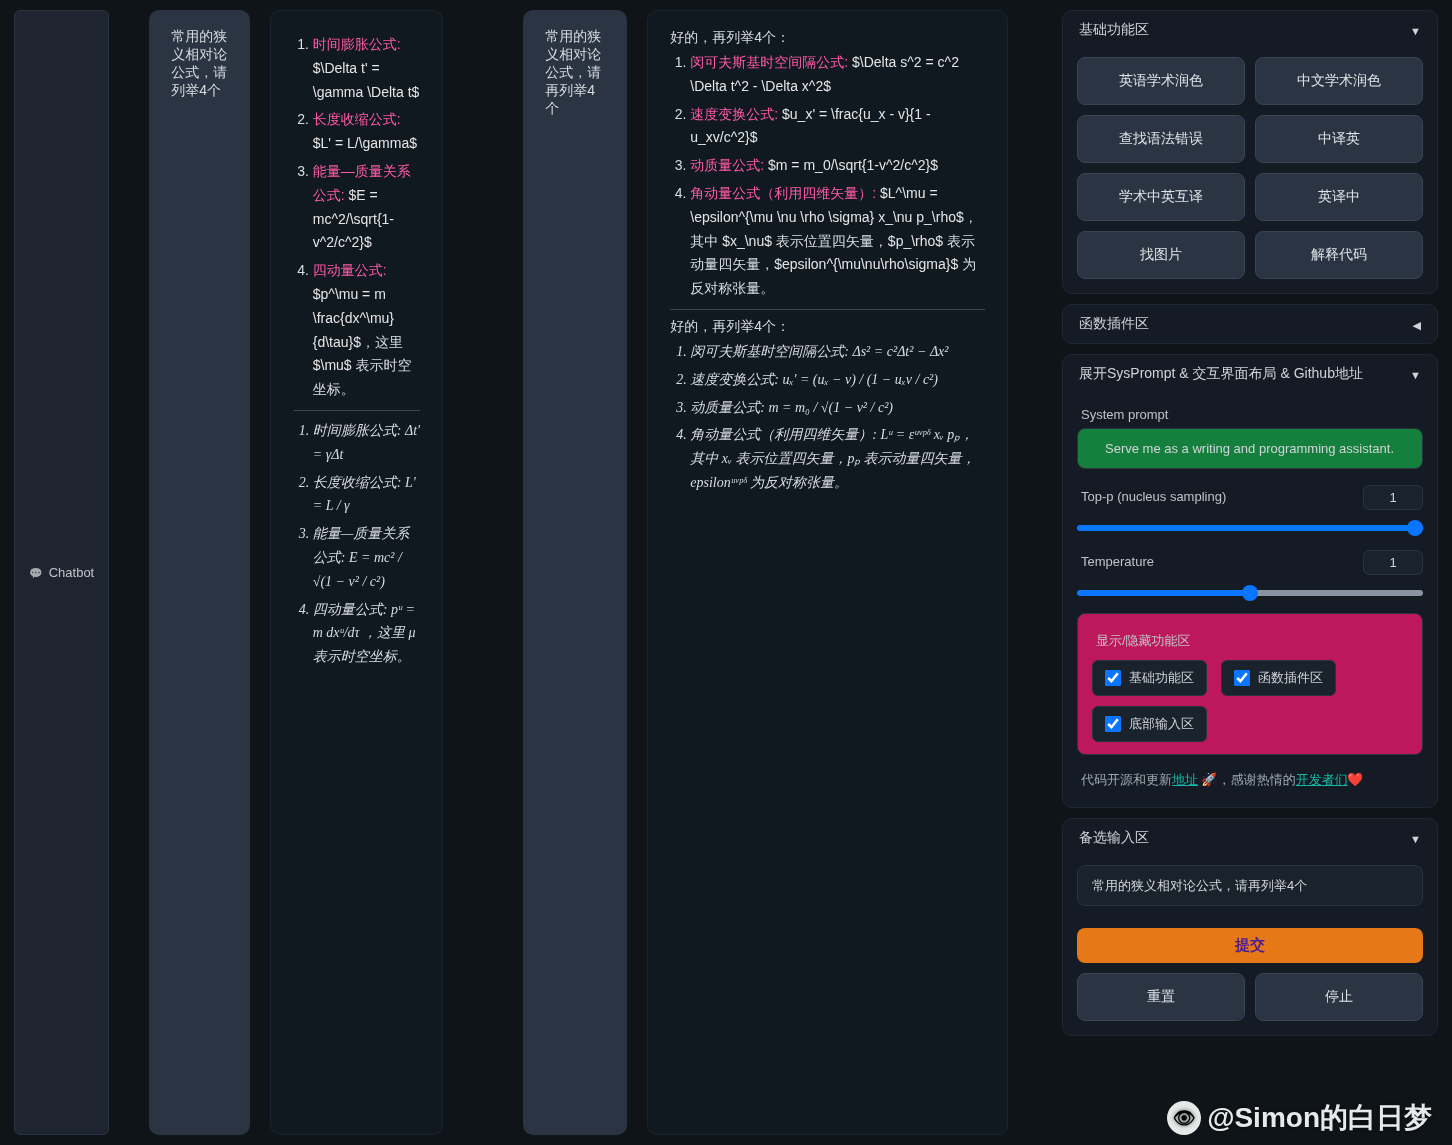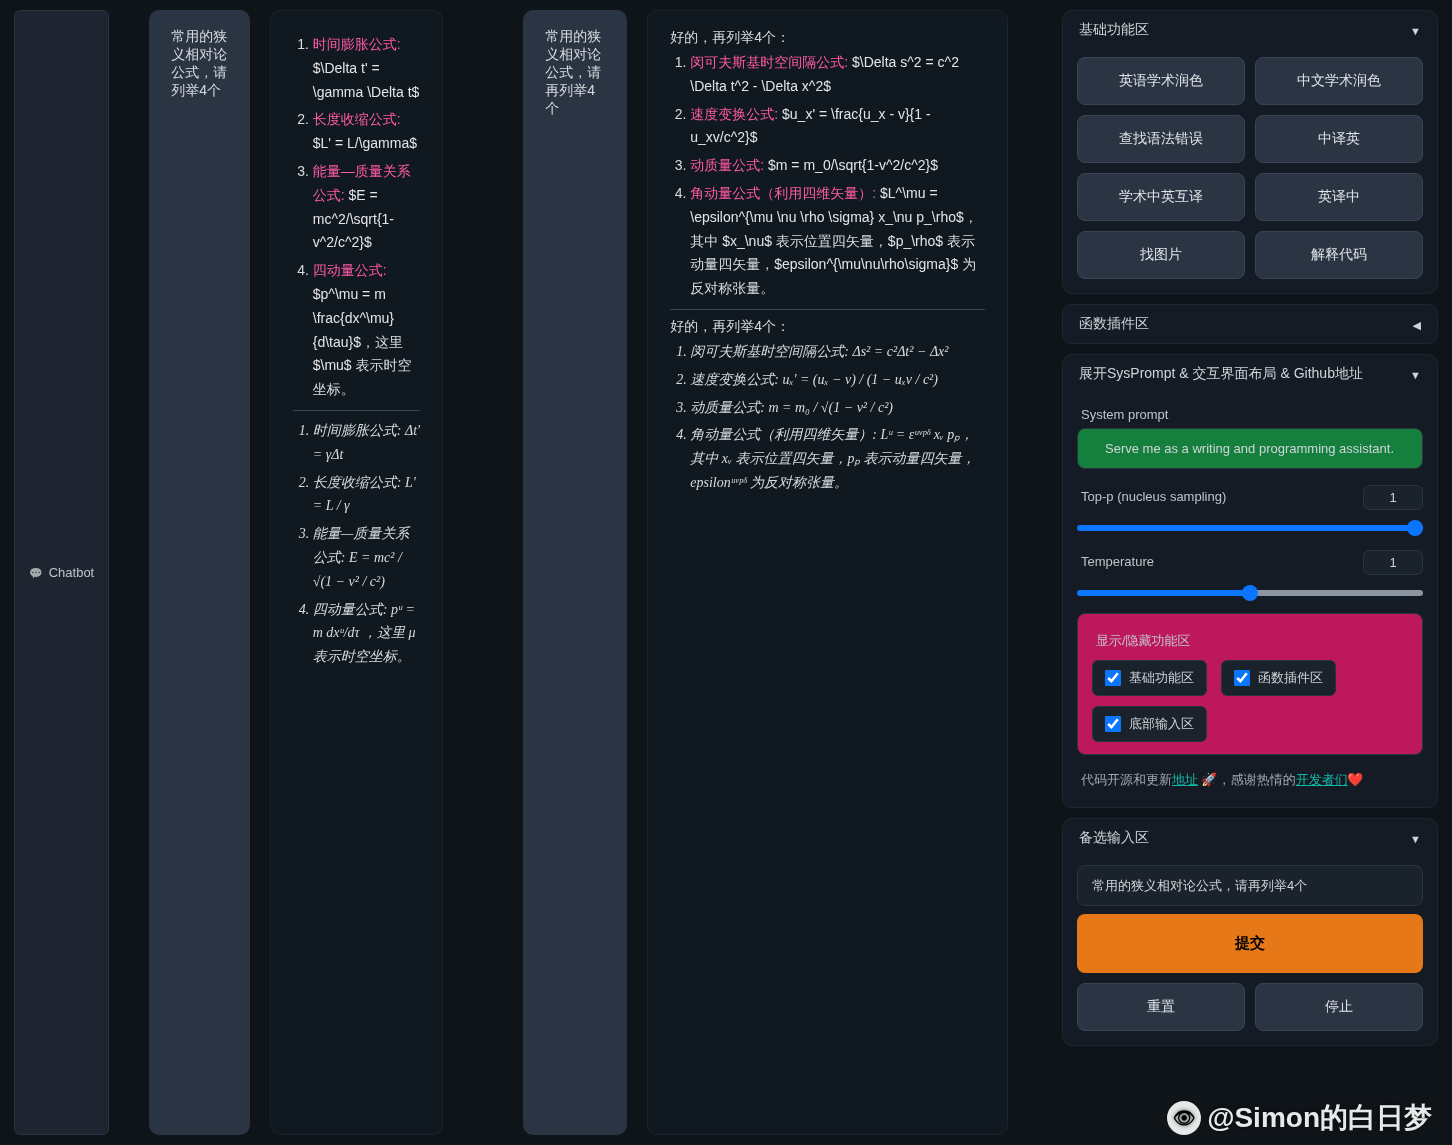--- a/index.html
+++ b/index.html
@@ -167,28 +167,28 @@
     border-radius: 8px;
     padding: 12px 14px;
     font-size: 13px;
     color: #d0d4d8;
     width: 100%;
   }
   .submit-btn {
     background: #e67817;
     border: none;
     border-radius: 8px;
-    padding: 20px;
+    padding: 8px;
     width: 100%;
     text-align: center;
-    color: #000000;
+    color: #4c1d95;
     font-size: 15px;
     font-weight: bold;
     cursor: pointer;
-    margin-top: 8px;
+    margin-top: 22px;
   }
   .two-btn-row { display: flex; gap: 10px; margin-top: 10px; }
   .two-btn-row .fn-btn { flex: 1; }
   .watermark {
     position: fixed;
     bottom: 8px;
     right: 20px;
     color: #fff;
     font-size: 28px;
     font-weight: bold;

